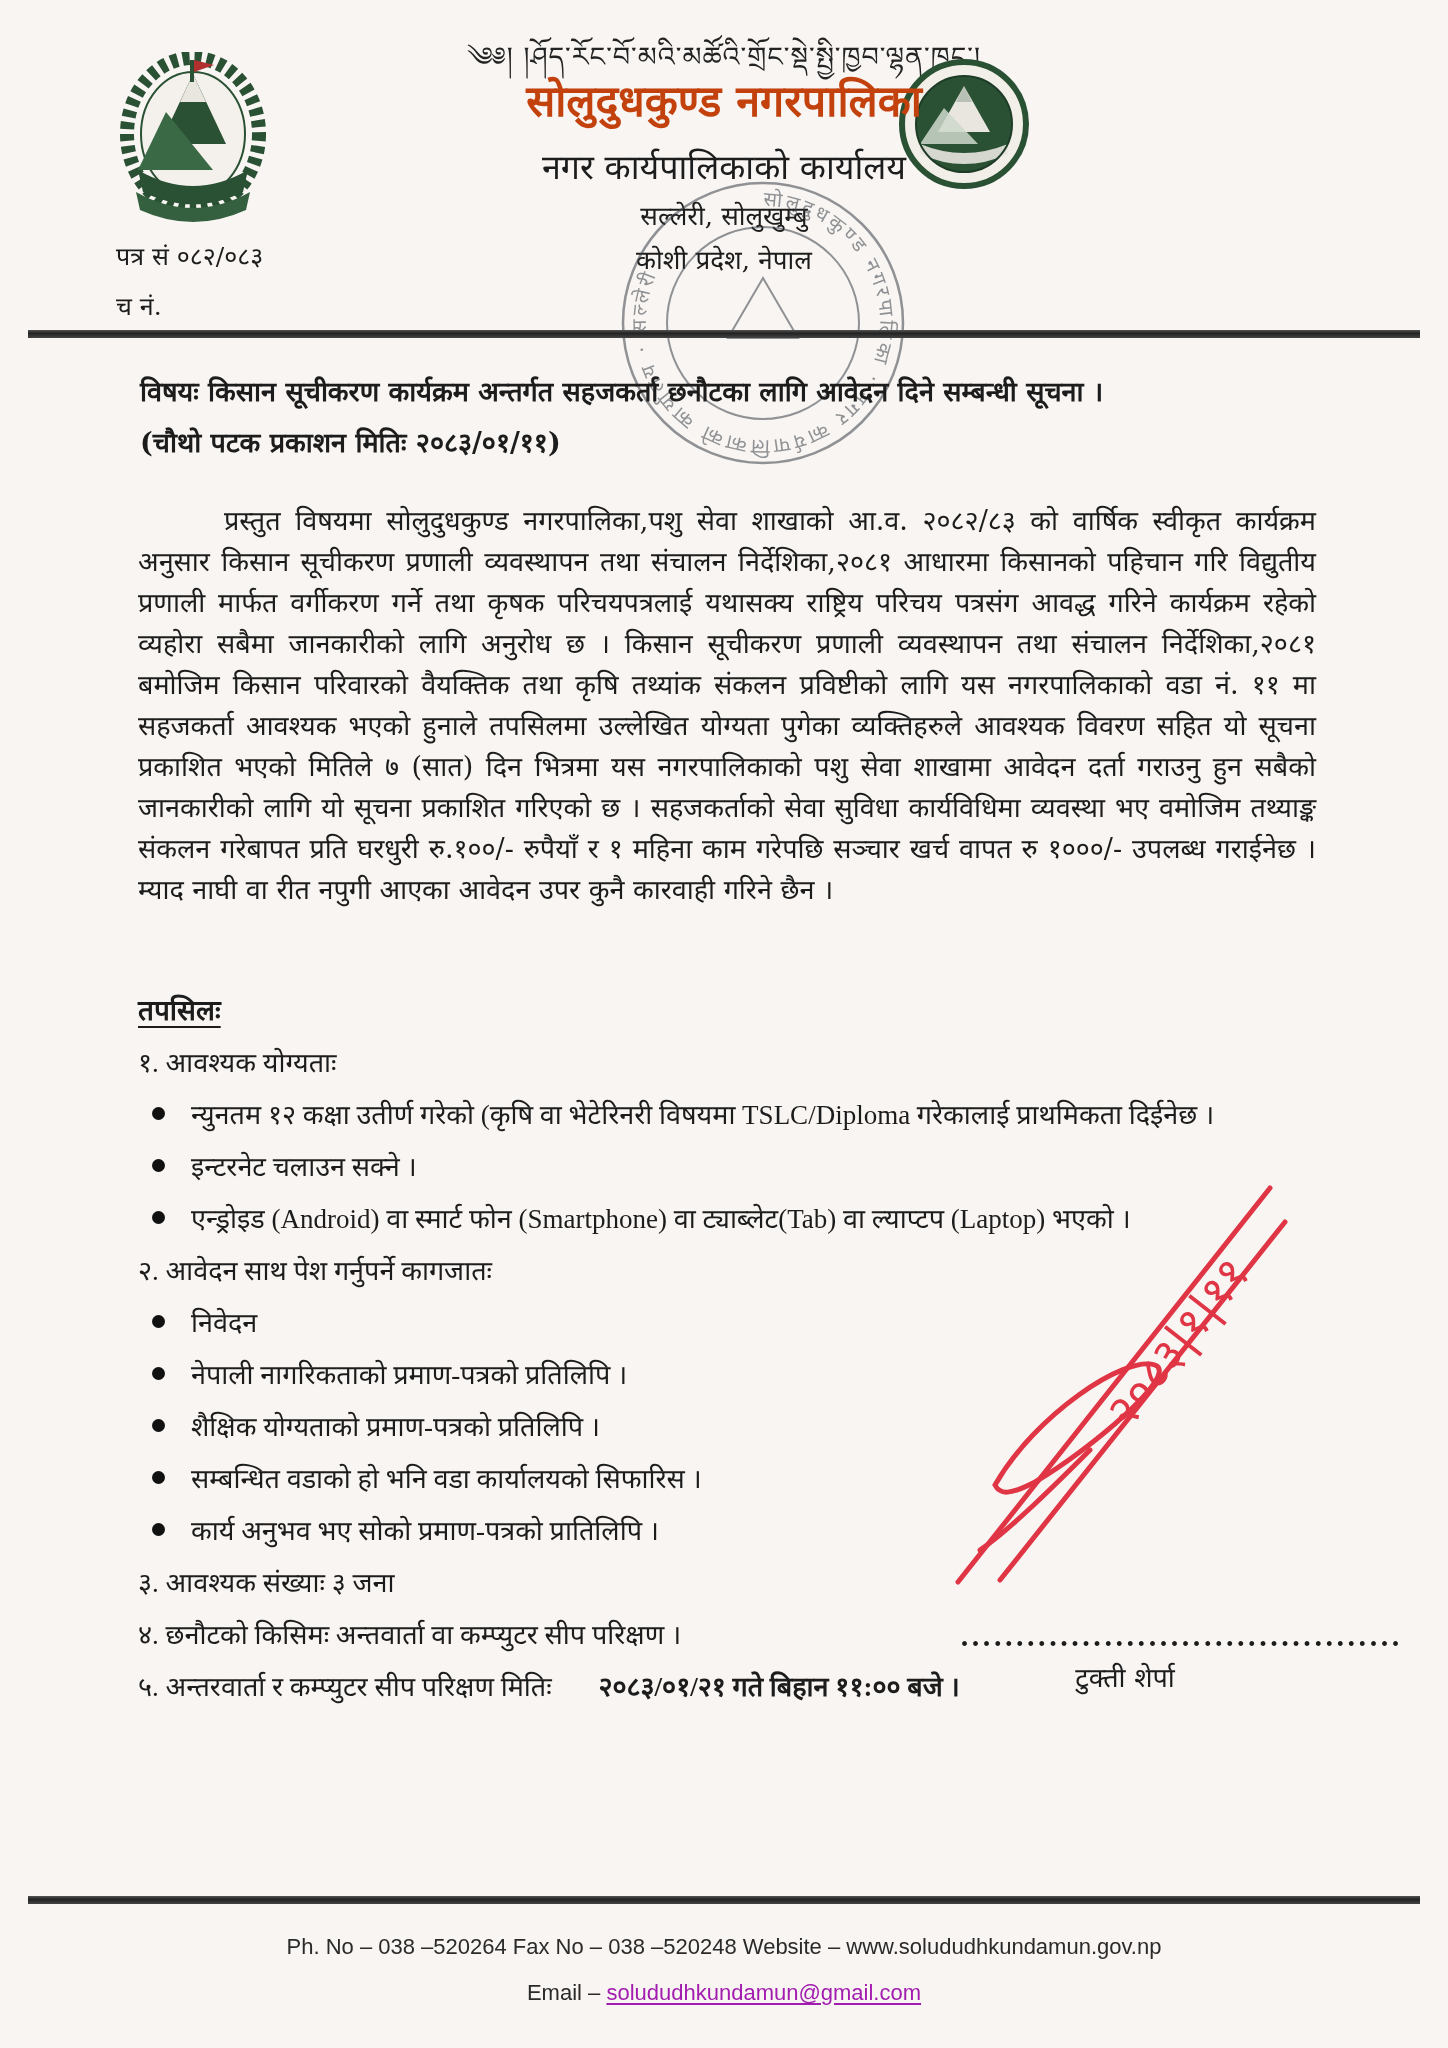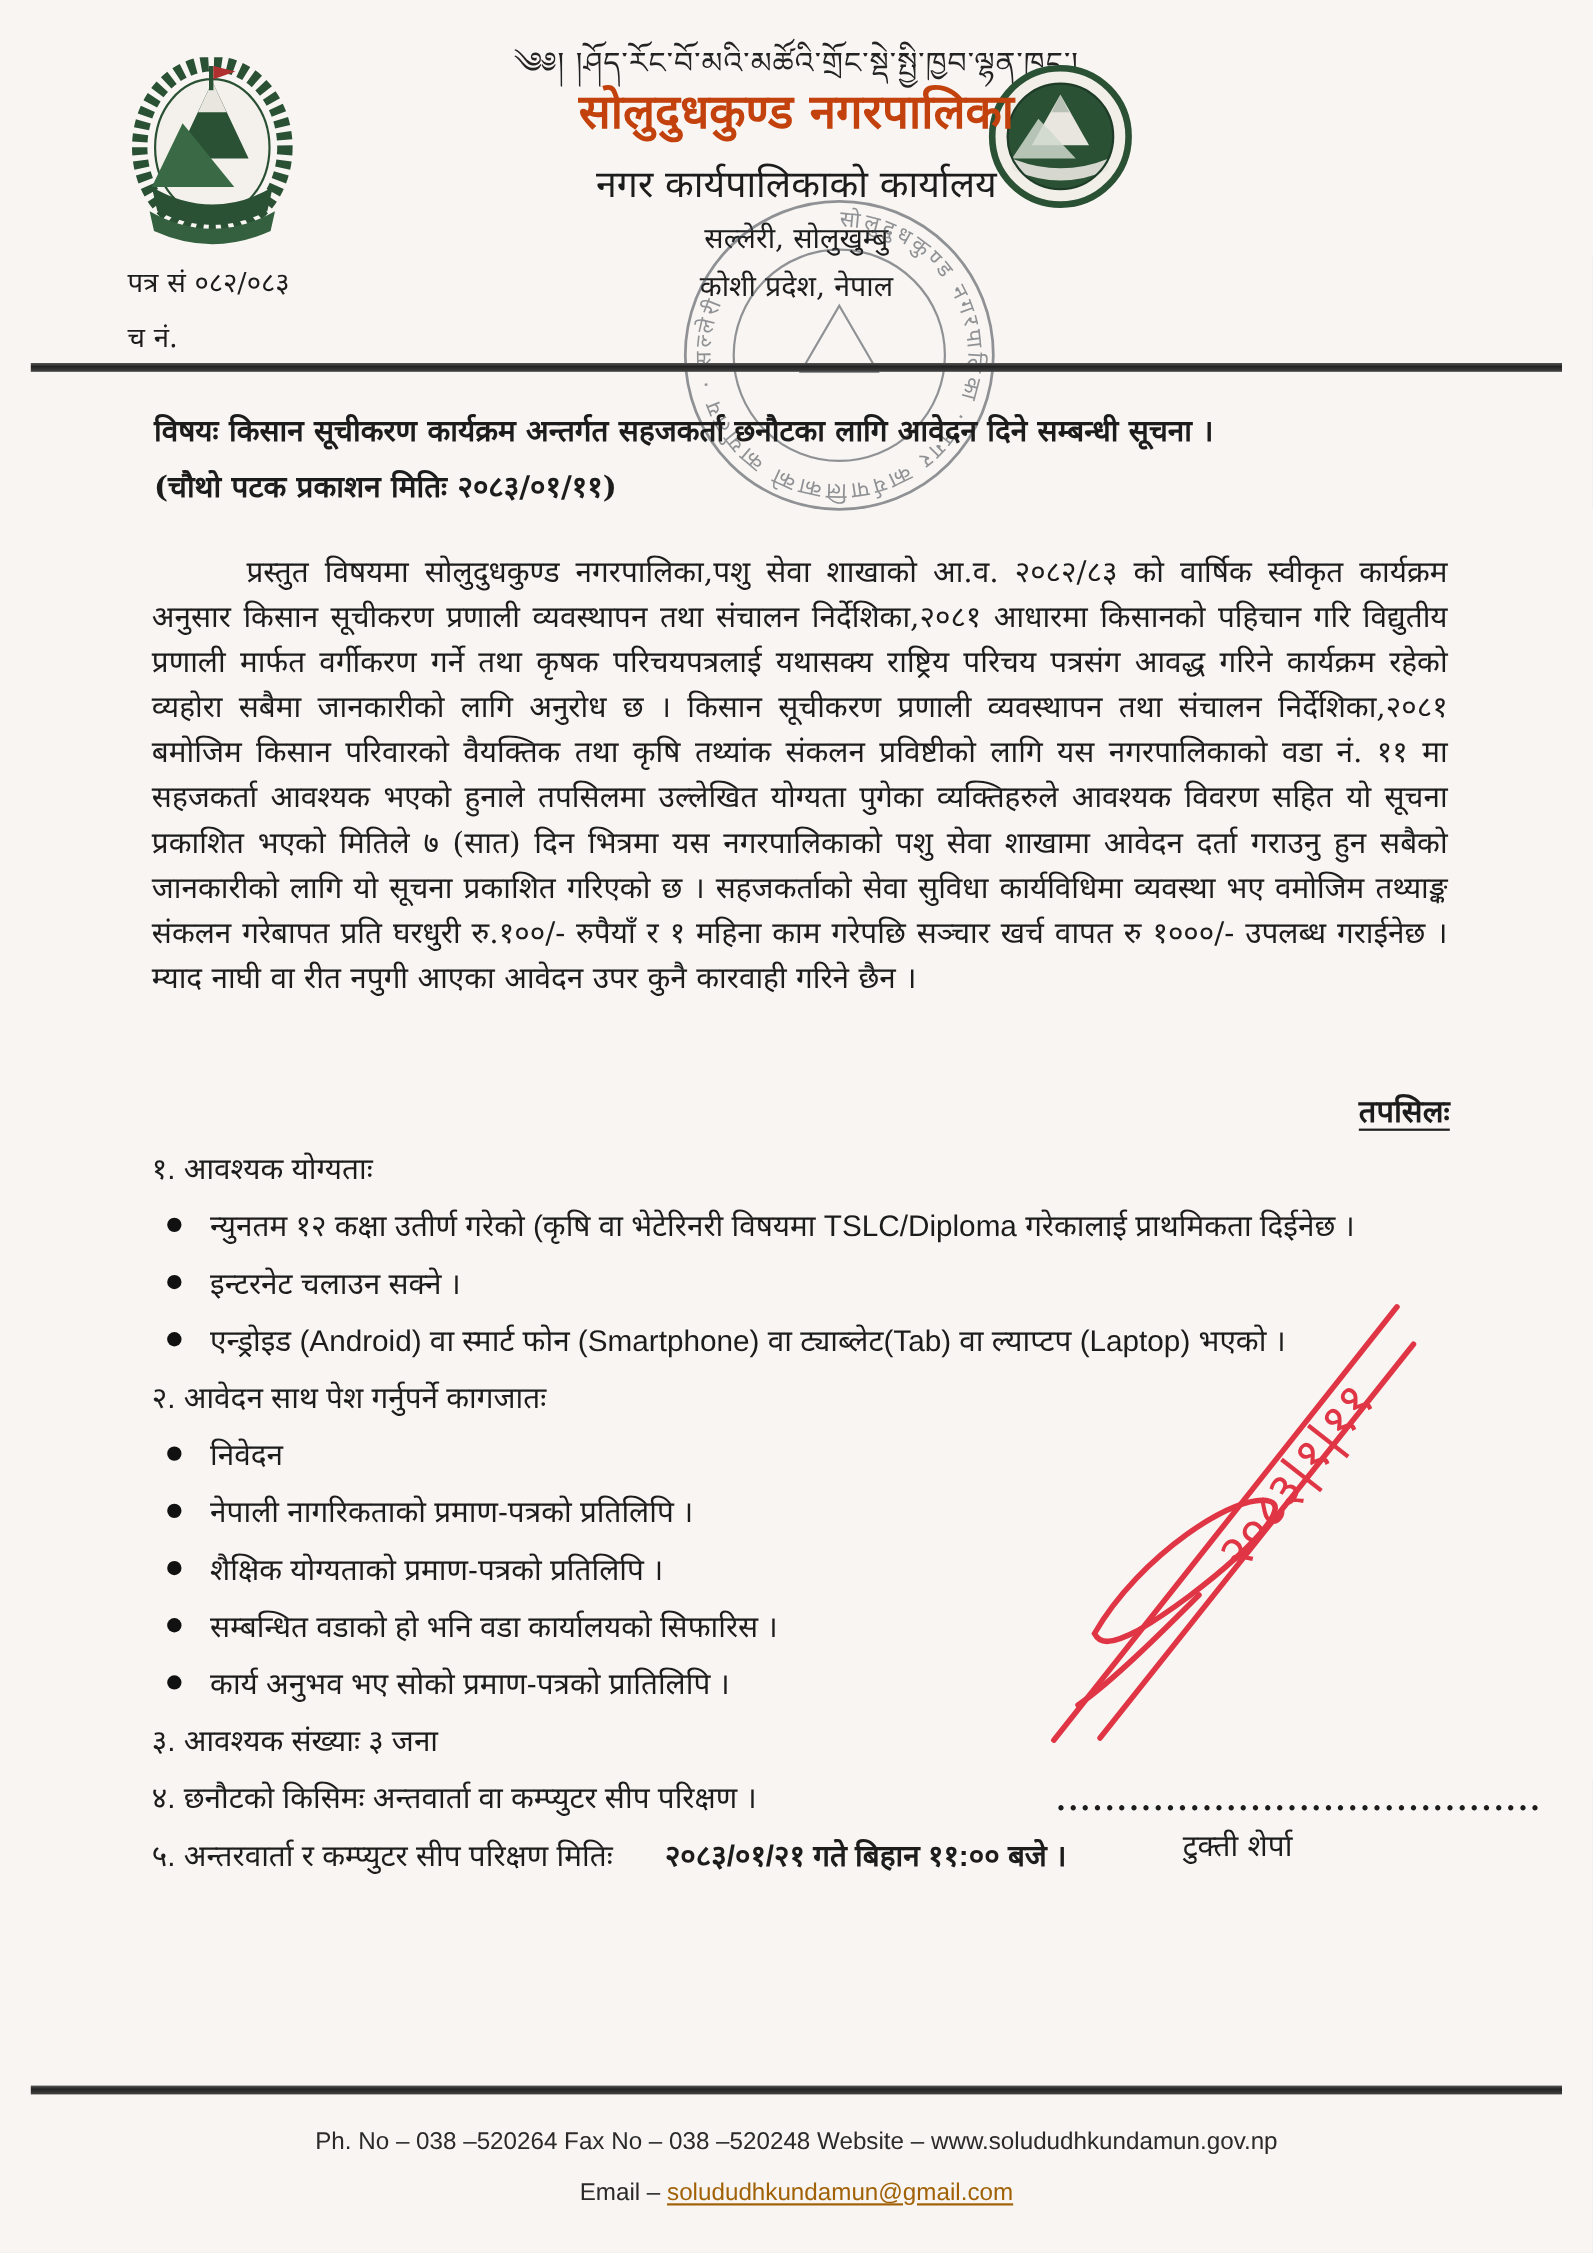--- a/index.html
+++ b/index.html
@@ -53,22 +53,21 @@
   .subject .line2 { margin-top: 14px; }
   
   .body-para {
     position: absolute; top: 500px; left: 138px; width: 1178px;
     font-size: 27px; line-height: 41px; text-align: justify;
     text-indent: 86px; font-family: "DejaVu Serif", serif;
   }
   
   .details {
     position: absolute; top: 990px; left: 138px; width: 1180px;
-    font-family: Liberation Sans, sans-serif;
-    text-align: right;
+    font-family: Liberation Serif, serif;
   }
   .details-heading {
     font-size: 28px; font-weight: bold;
     text-decoration: underline; text-underline-offset: 6px;
     margin-bottom: 14px;
   }
   .d-row { font-size: 27px; line-height: 34px; margin-top: 18px; display: flex; align-items: flex-start; }
   .d-row.numbered { padding-left: 0; }
   .d-row.bulleted { padding-left: 14px; }
   .bullet-dot {
@@ -95,21 +94,21 @@
   .sig-dots  { font-size: 26px; letter-spacing: 2px; font-weight: bold; }
   .sig-name  { font-size: 27px; margin-top: 6px; }
   .sig-title { font-size: 27px; margin-top: 10px; }
   
   .footer {
     position: absolute; top: 1934px; left: 0; width: 100%;
     text-align: center; font-size: 22px; color: #2a2a2a;
     font-family: "Liberation Sans", sans-serif;
   }
   .footer .f2 { margin-top: 20px; }
-  .email-link { color: #a16207; text-decoration: underline; text-underline-offset: 3px; margin-top: 44px; }
+  .email-link { color: #a21caf; text-decoration: underline; text-underline-offset: 3px; margin-top: 44px; }
 </style>
 </head>
 <body>
 
 <div class="page">
 
   <div class="tibetan">༄༅། །ཤོད་རོང་བོ་མའི་མཚོའི་གྲོང་སྡེ་སྤྱི་ཁྱབ་ལྷན་ཁང་།</div>
 
   <div class="emblem-left">
     <svg width="150" height="185" viewBox="0 0 150 185">

